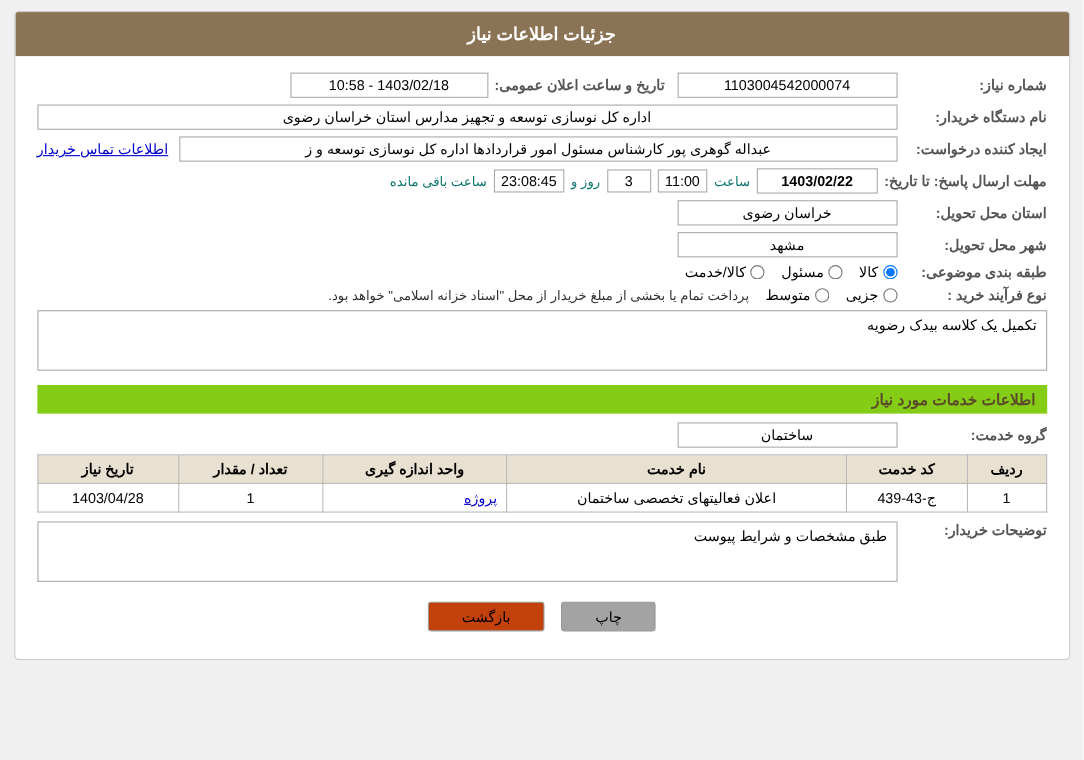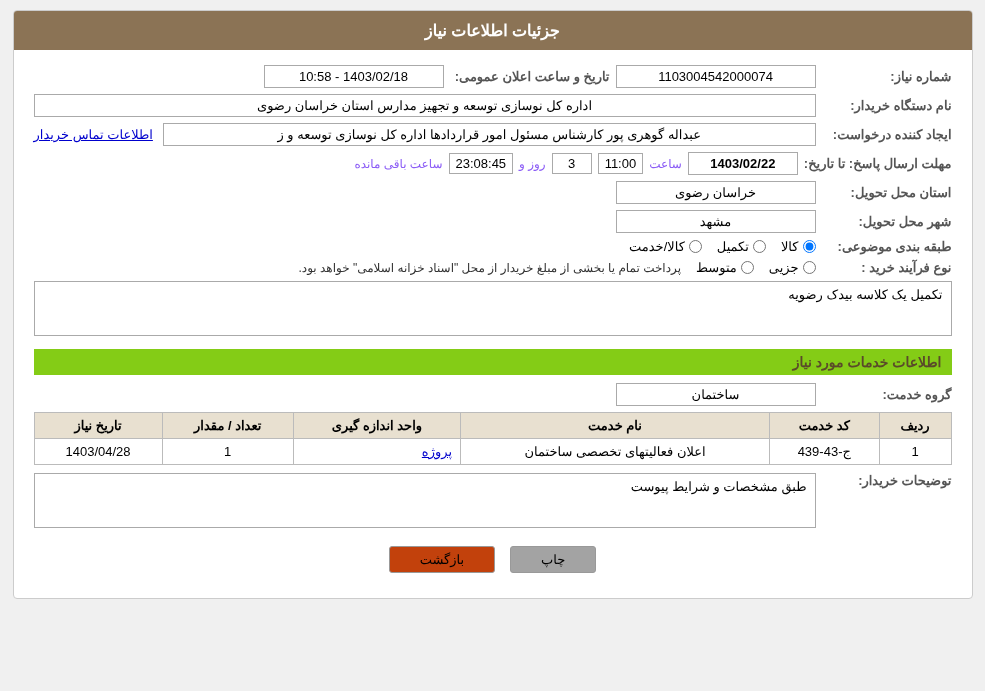--- a/index.html
+++ b/index.html
@@ -131,21 +131,21 @@
     }
     .btn-print {
       background: #a3a3a3;
       padding-left: 30px;
     }
     .btn-back {
       background: #c2410c;
     }
     .small-label {
       font-size: 12px;
-      color: #8b5cf6;
+      color: #0f766e;
       white-space: nowrap;
     }
     .inline-box {
       border: 1px solid #aaa;
       padding: 2px 6px;
       background: #fff;
       display: inline-block;
       min-width: 40px;
       text-align: center;
     }
@@ -157,21 +157,21 @@
 
   <div class="header-bar">
     <span>جزئیات اطلاعات نیاز</span>
   </div>
 
   <div class="content">
 
     <div class="info-row">
       <span class="label">شماره نیاز:</span>
       <div class="value-box" style="max-width:200px;">1103004542000074</div>
-      <span class="label" style="min-width:160px; text-align:right;">تاریخ و ساعت اعلان عمومی:</span>
+      <span class="label" style="min-width:160px; text-align:left;">تاریخ و ساعت اعلان عمومی:</span>
       <div class="value-box" style="max-width:180px;">1403/02/18 - 10:58</div>
     </div>
 
     <div class="info-row">
       <span class="label">نام دستگاه خریدار:</span>
       <div class="value-box">اداره کل نوسازی  توسعه و تجهیز مدارس استان خراسان رضوی</div>
     </div>
 
     <div class="info-row">
       <span class="label">ایجاد کننده درخواست:</span>
@@ -202,21 +202,21 @@
 
     <div class="info-row">
       <span class="label">طبقه بندی موضوعی:</span>
       <div class="radio-group">
         <div class="radio-item">
           <input type="radio" name="tabaqe" checked="" style="">
           <span>کالا</span>
         </div>
         <div class="radio-item">
           <input type="radio" name="tabaqe" style="">
-          <span>تکمیل</span>
+          <span>مسئول</span>
         </div>
         <div class="radio-item">
           <input type="radio" name="tabaqe" style="">
           <span>کالا/خدمت</span>
         </div>
       </div>
     </div>
 
     <div class="info-row">
       <span class="label">نوع فرآیند خرید :</span>

